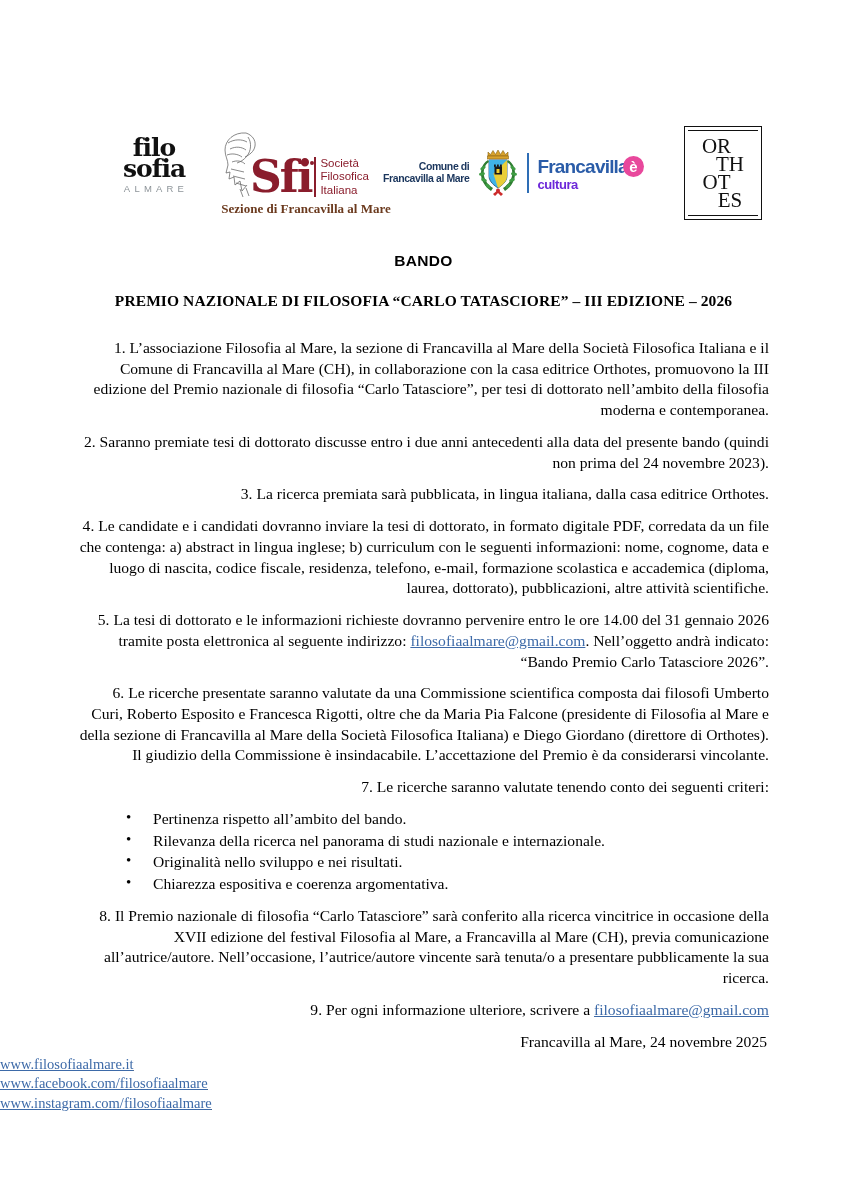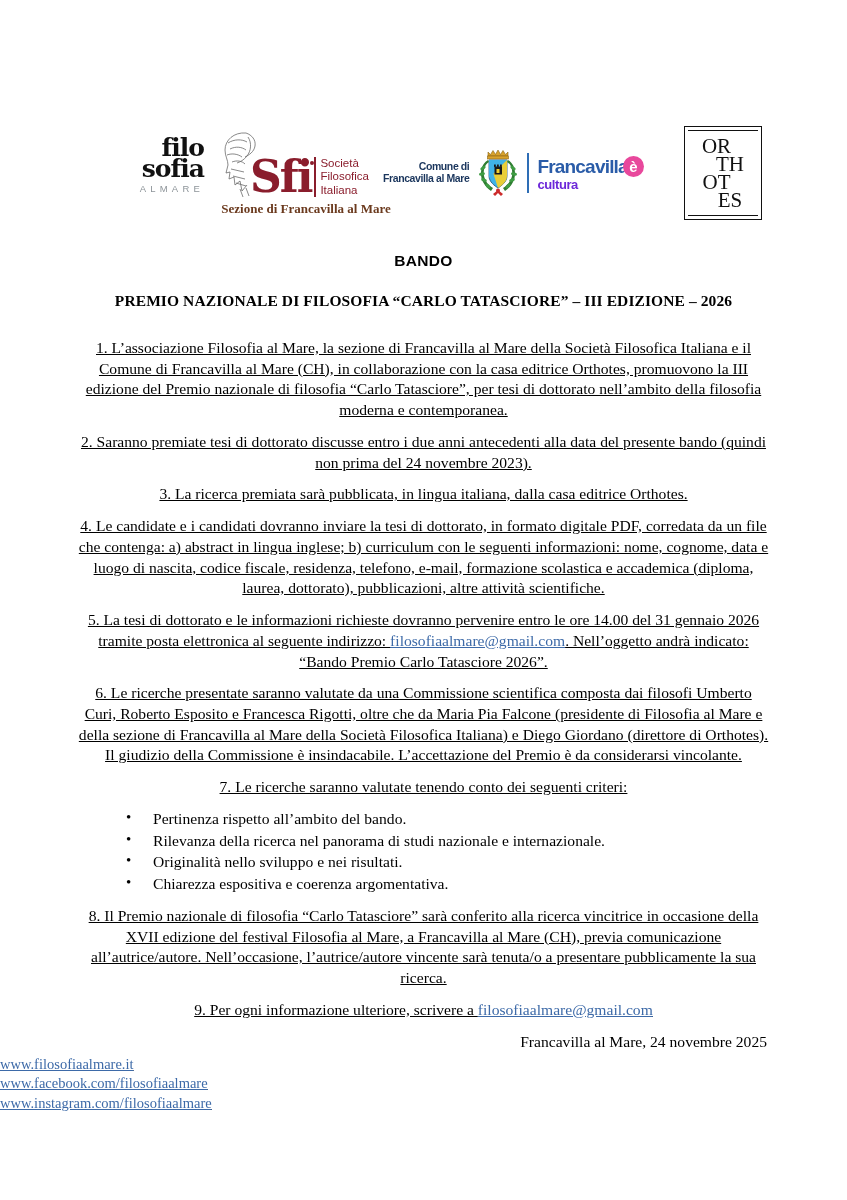--- a/index.html
+++ b/index.html
@@ -34,21 +34,21 @@
   .logo {
     position: absolute;
     top: 0;
   }
 
   
   .logo-filosofia {
     left: 26px;
     top: 14px;
     width: 100px;
-    text-align: right;
+    text-align: center;
   }
   .fil-line1, .fil-line2 {
     font-family: "DejaVu Serif", serif;
     font-weight: bold;
     color: #111111;
     letter-spacing: -1px;
     line-height: 0.92;
   }
   .fil-line1 { font-size: 25px; }
   .fil-line2 { font-size: 25px; margin-top: -2px; }
@@ -244,24 +244,23 @@
   
   .body-block {
     position: absolute;
     left: 78px;
     top: 338px;
     width: 691px;
   }
   .para {
     font-size: 15.6px;
     line-height: 1.33;
-    text-align: center;
+    text-align: right;
     margin: 0 0 11px 0;
     text-indent: 0;
-    text-decoration: underline;
   }
   .bullets {
     list-style: none;
     margin: 2px 0 11px 0;
     padding: 0 0 0 48px;
   }
   .bullets li {
     font-size: 15.6px;
     line-height: 1.33;
     margin-bottom: 1px;

